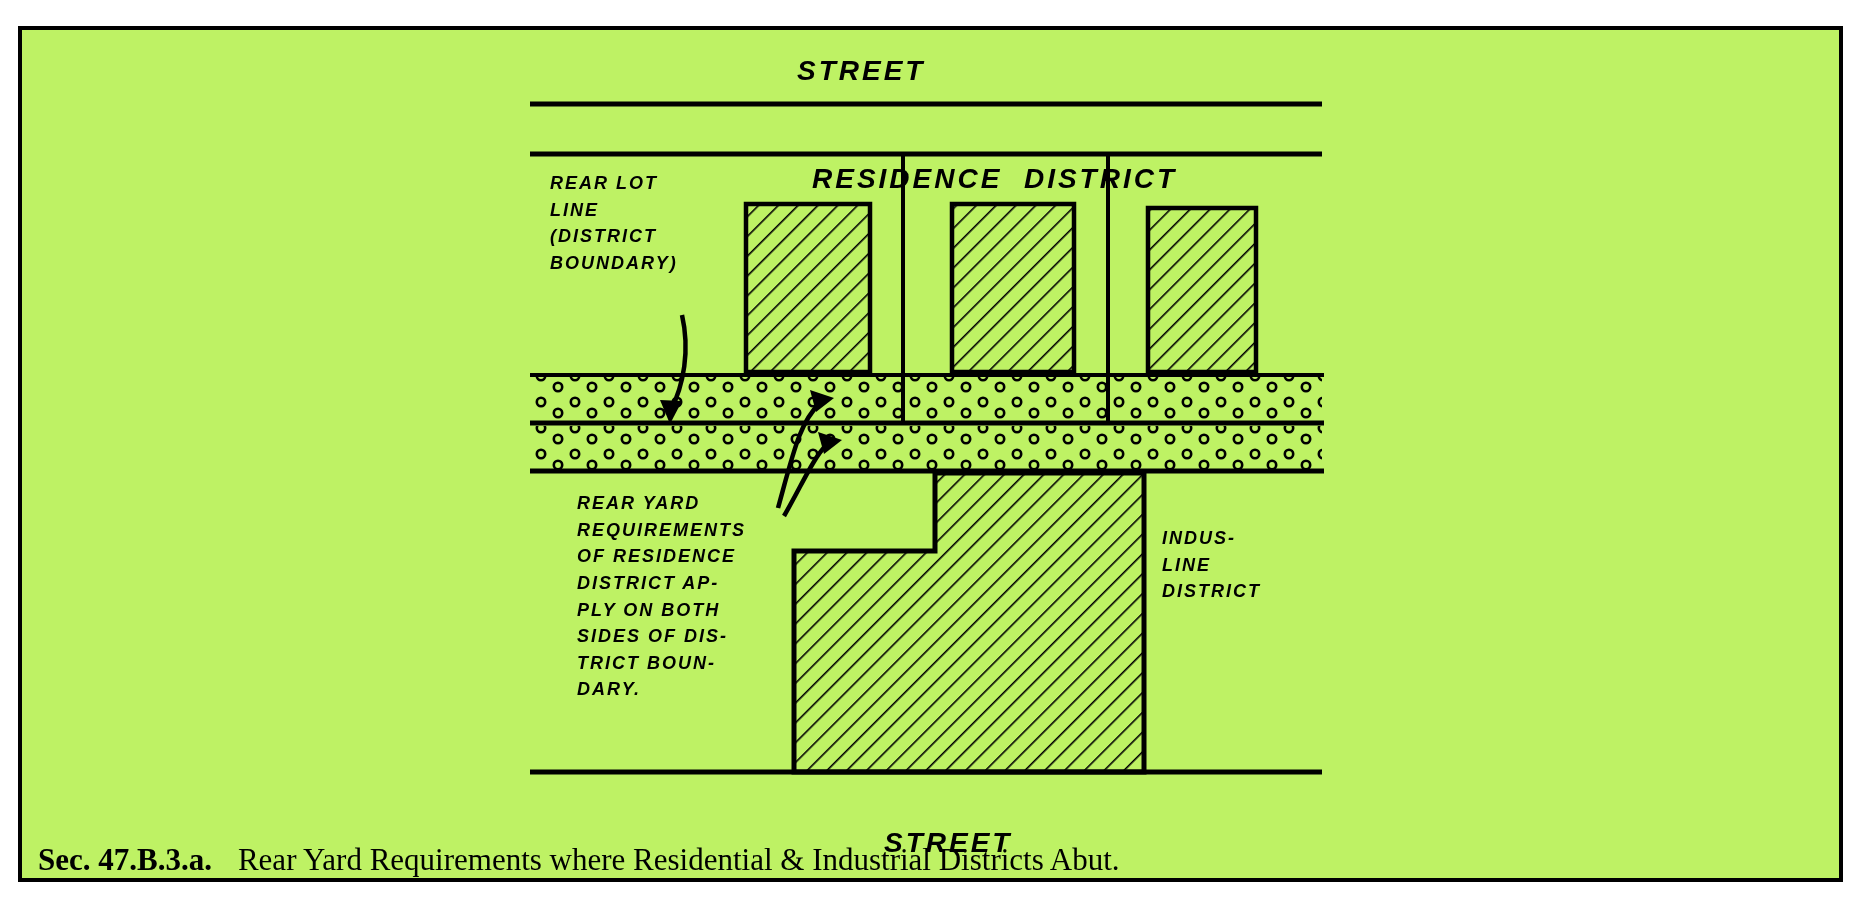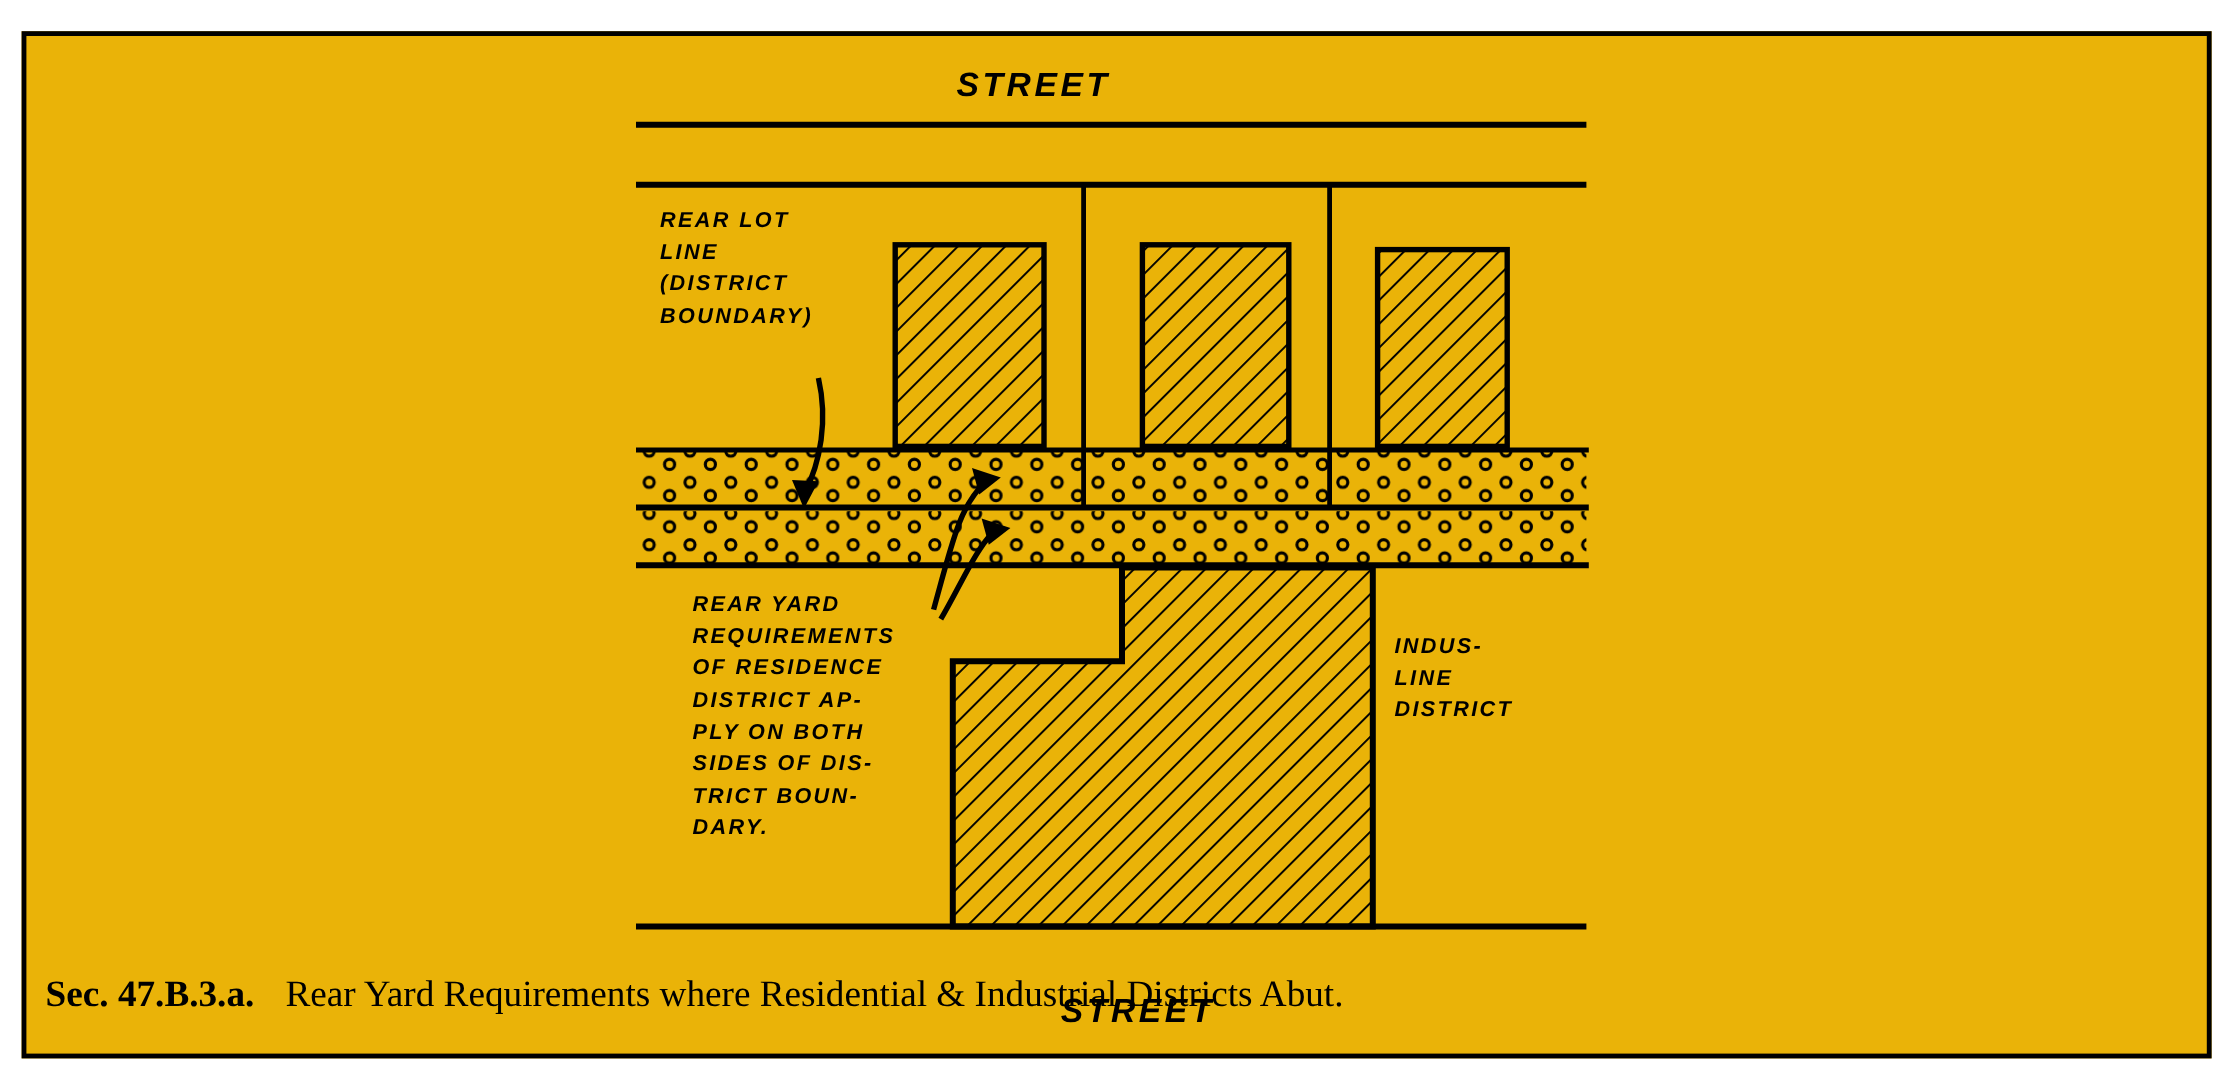--- a/index.html
+++ b/index.html
@@ -14,37 +14,37 @@
     overflow: hidden;
   }
   #figure-frame {
     position: absolute;
     left: 18px;
     top: 26px;
     width: 1825px;
     height: 856px;
     border: 4px solid #000;
     box-sizing: border-box;
-    background: #eab308;
+    background: #bef264;
   }
   #diagram-area {
     position: absolute;
     left: 0;
     top: 0;
     width: 1817px;
     height: 780px;
   }
   #caption-bar {
     position: absolute;
     left: 0;
     bottom: 0;
     width: 100%;
     height: 68px;
     display: flex;
-    align-items: flex-start;
+    align-items: flex-end;
     box-sizing: border-box;
     padding-left: 16px;
   }
   .caption-sec {
     font-family: "Liberation Serif", serif;
     font-weight: bold;
     font-size: 31px;
     color: #000;
     white-space: nowrap;
   }
@@ -127,20 +127,21 @@
 
       <path d="M 756 478 C 772 420 778 392 798 373" fill="none" stroke="#000" stroke-width="4.5"></path>
       <polygon points="812,368 788,360 794,382" fill="#000"></polygon>
 
       <path d="M 762 486 C 780 455 790 430 805 414" fill="none" stroke="#000" stroke-width="4.5"></path>
       <polygon points="820,410 796,402 802,424" fill="#000"></polygon>
     </svg>
 
     <div class="hand-label big" style="left:775px; top:20px;">STREET</div>
 
+    <div class="hand-label big" style="left:790px; top:128px;">RESIDENCE  DISTRICT</div>
 
     <div class="hand-label" style="left:528px; top:140px;">REAR LOT
 LINE
 (DISTRICT
 BOUNDARY)</div>
 
     <div class="hand-label" style="left:528px; top:460px;margin-left:27px;">REAR YARD
 REQUIREMENTS
 OF RESIDENCE
 DISTRICT AP-

